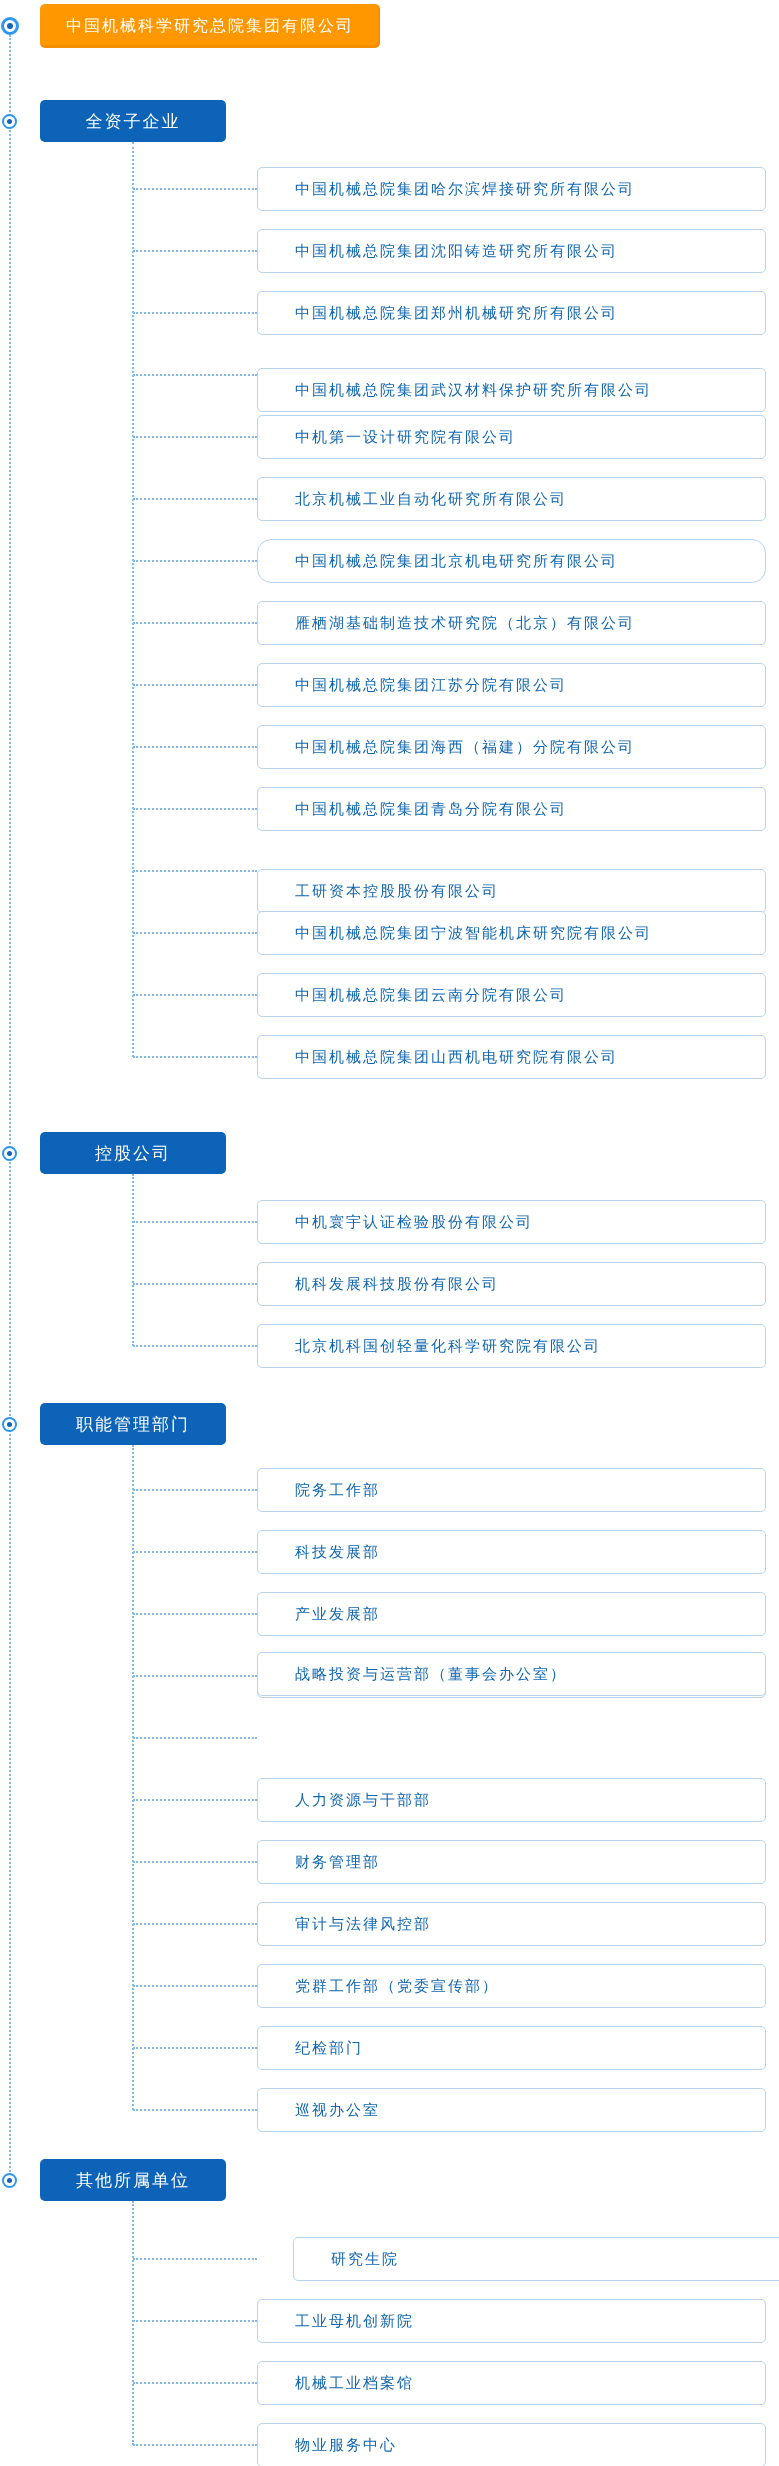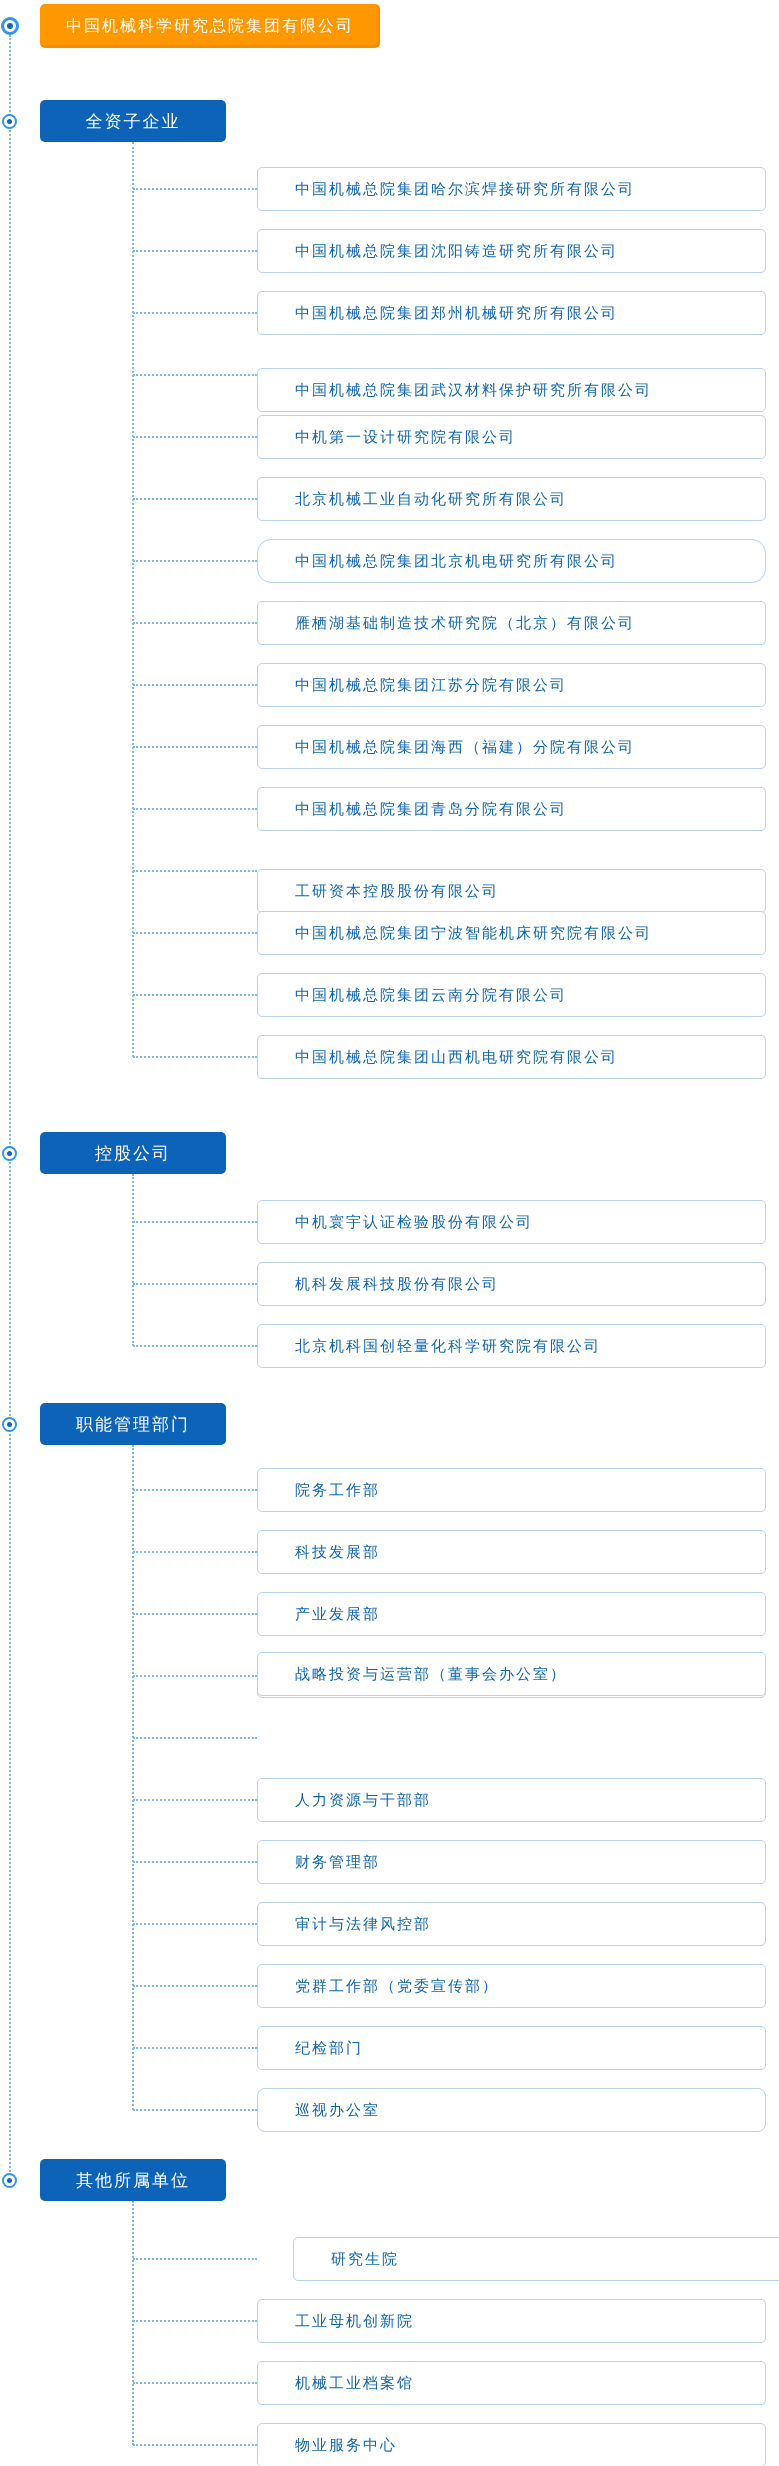--- a/index.html
+++ b/index.html
@@ -144,21 +144,21 @@
   <div class="hline" style="left: 133px; top: 1923px; width: 124px;"></div>
   <div class="item-box" style="top: 1902px; text-align: center;">审计与法律风控部</div>
 
   <div class="hline" style="left: 133px; top: 1985px; width: 124px;"></div>
   <div class="item-box" style="top: 1964px;">党群工作部（党委宣传部）</div>
 
   <div class="hline" style="left: 133px; top: 2047px; width: 124px;"></div>
   <div class="item-box" style="top: 2026px; text-align: right;">纪检部门</div>
 
   <div class="hline" style="left: 133px; top: 2109px; width: 124px;"></div>
-  <div class="item-box" style="top: 2088px; border-radius: 8px;">巡视办公室</div>
+  <div class="item-box" style="top: 2088px;">巡视办公室</div>
 
   <div class="node-icon sec-icon" style="top: 2172.5px;">
     <span class="dot"></span>
   </div>
   <div class="sec-header" style="top: 2159px;">其他所属单位</div>
   <div class="vline sec-vline" style="left: 132px; top: 2201px; height: 244px;"></div>
 
   <div class="hline" style="left: 133px; top: 2258px; width: 124px;"></div>
   <div class="item-box" style="top: 2237px; margin-left: 36px;">研究生院</div>
 

